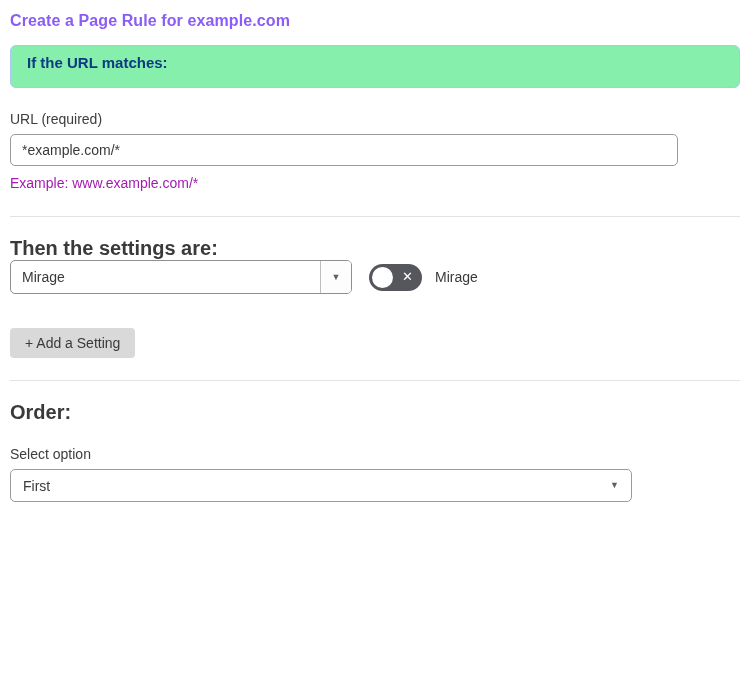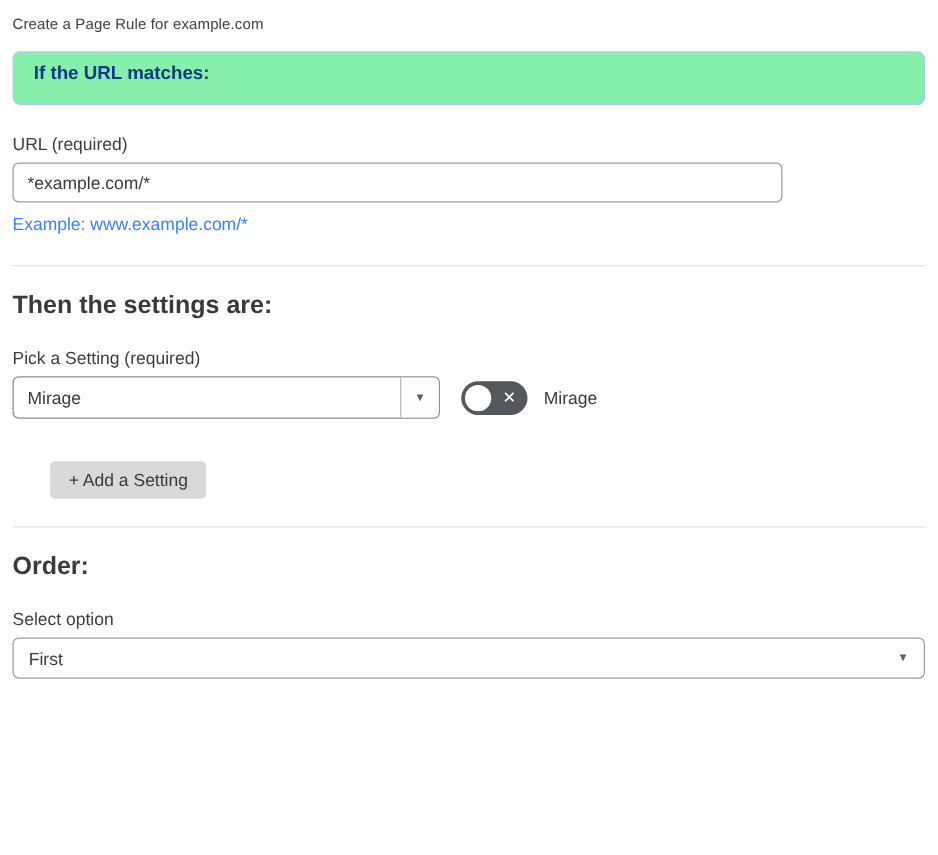--- a/index.html
+++ b/index.html
@@ -7,23 +7,23 @@
   body {
     width: 750px;
     height: 684px;
     font-family: "Liberation Sans", sans-serif;
     color: #3a3a3a;
     overflow: hidden;
   }
   .page { padding: 8px 10px 0 10px; }
 
   h1.page-title {
-    font-size: 12px;
-    font-weight: normal;
-    color: #404040;
+    font-size: 16px;
+    font-weight: bold;
+    color: #8b5cf6;
     margin: 4px 0 15px 0;
     letter-spacing: 0.1px;
   }
 
   .info-box {
     background: #86efac;
     border: 1px solid #a8c9ee;
     border-radius: 6px;
     padding: 5px 16px 12px 16px;
     margin-bottom: 23px;
@@ -44,35 +44,35 @@
   }
 
   label.field-label {
     display: block;
     font-size: 14px;
     color: #3d3d3d;
     margin-bottom: 7px;
   }
 
   input.text-input {
-    width: 616px;
+    width: 668px;
     height: 32px;
     border: 1px solid #9b9b9b;
     border-radius: 5px;
     padding: 0 11px;
     font-size: 14px;
     font-family: "Liberation Sans", sans-serif;
     color: #3a3a3a;
     background: #ffffff;
     outline: none;
   }
 
   .helper {
     font-size: 14px;
-    color: #3b82f6;
+    color: #a21caf;
     margin-top: 6px;
     line-height: 22px;
   }
 
   hr.divider {
     border: none;
     border-top: 1px solid #e2e2e2;
     margin: 22px 0 0 0;
   }
 
@@ -160,29 +160,28 @@
     font-size: 14px;
     border: none;
     border-radius: 4px;
     cursor: pointer;
   }
   .gray-btn {
     background: #d9d9d9;
     color: #3a3a3a;
     padding: 0 15px;
     height: 30px;
-    margin-left: 30px;
   }
   .add-setting-btn { margin-top: 34px; }
 
   .select-full {
     display: flex;
     align-items: center;
     justify-content: space-between;
-    width: 730px;
+    width: 622px;
     height: 33px;
     border: 1px solid #9b9b9b;
     border-radius: 5px;
     background: #ffffff;
     padding: 0 12px;
     font-size: 14px;
     color: #3a3a3a;
     cursor: pointer;
   }
   .order-helper { max-width: 720px; }
@@ -199,21 +198,20 @@
   </div>
 
   <label class="field-label">URL (required)</label>
   <input class="text-input" type="text" value="*example.com/*" style="">
   <div class="helper">Example: www.example.com/*</div>
 
   <hr class="divider">
 
   <h2 class="section-heading">Then the settings are:</h2>
 
-  <label class="field-label">Pick a Setting (required)</label>
   <div class="setting-row">
     <div class="select-group">
       <div class="select-value">Mirage</div>
       <div class="select-arrow-btn">
         <span class="arrow-glyph">▼</span>
       </div>
     </div>
     <div class="toggle">
       <span class="knob"></span>
       <span class="x-glyph">✕</span>

